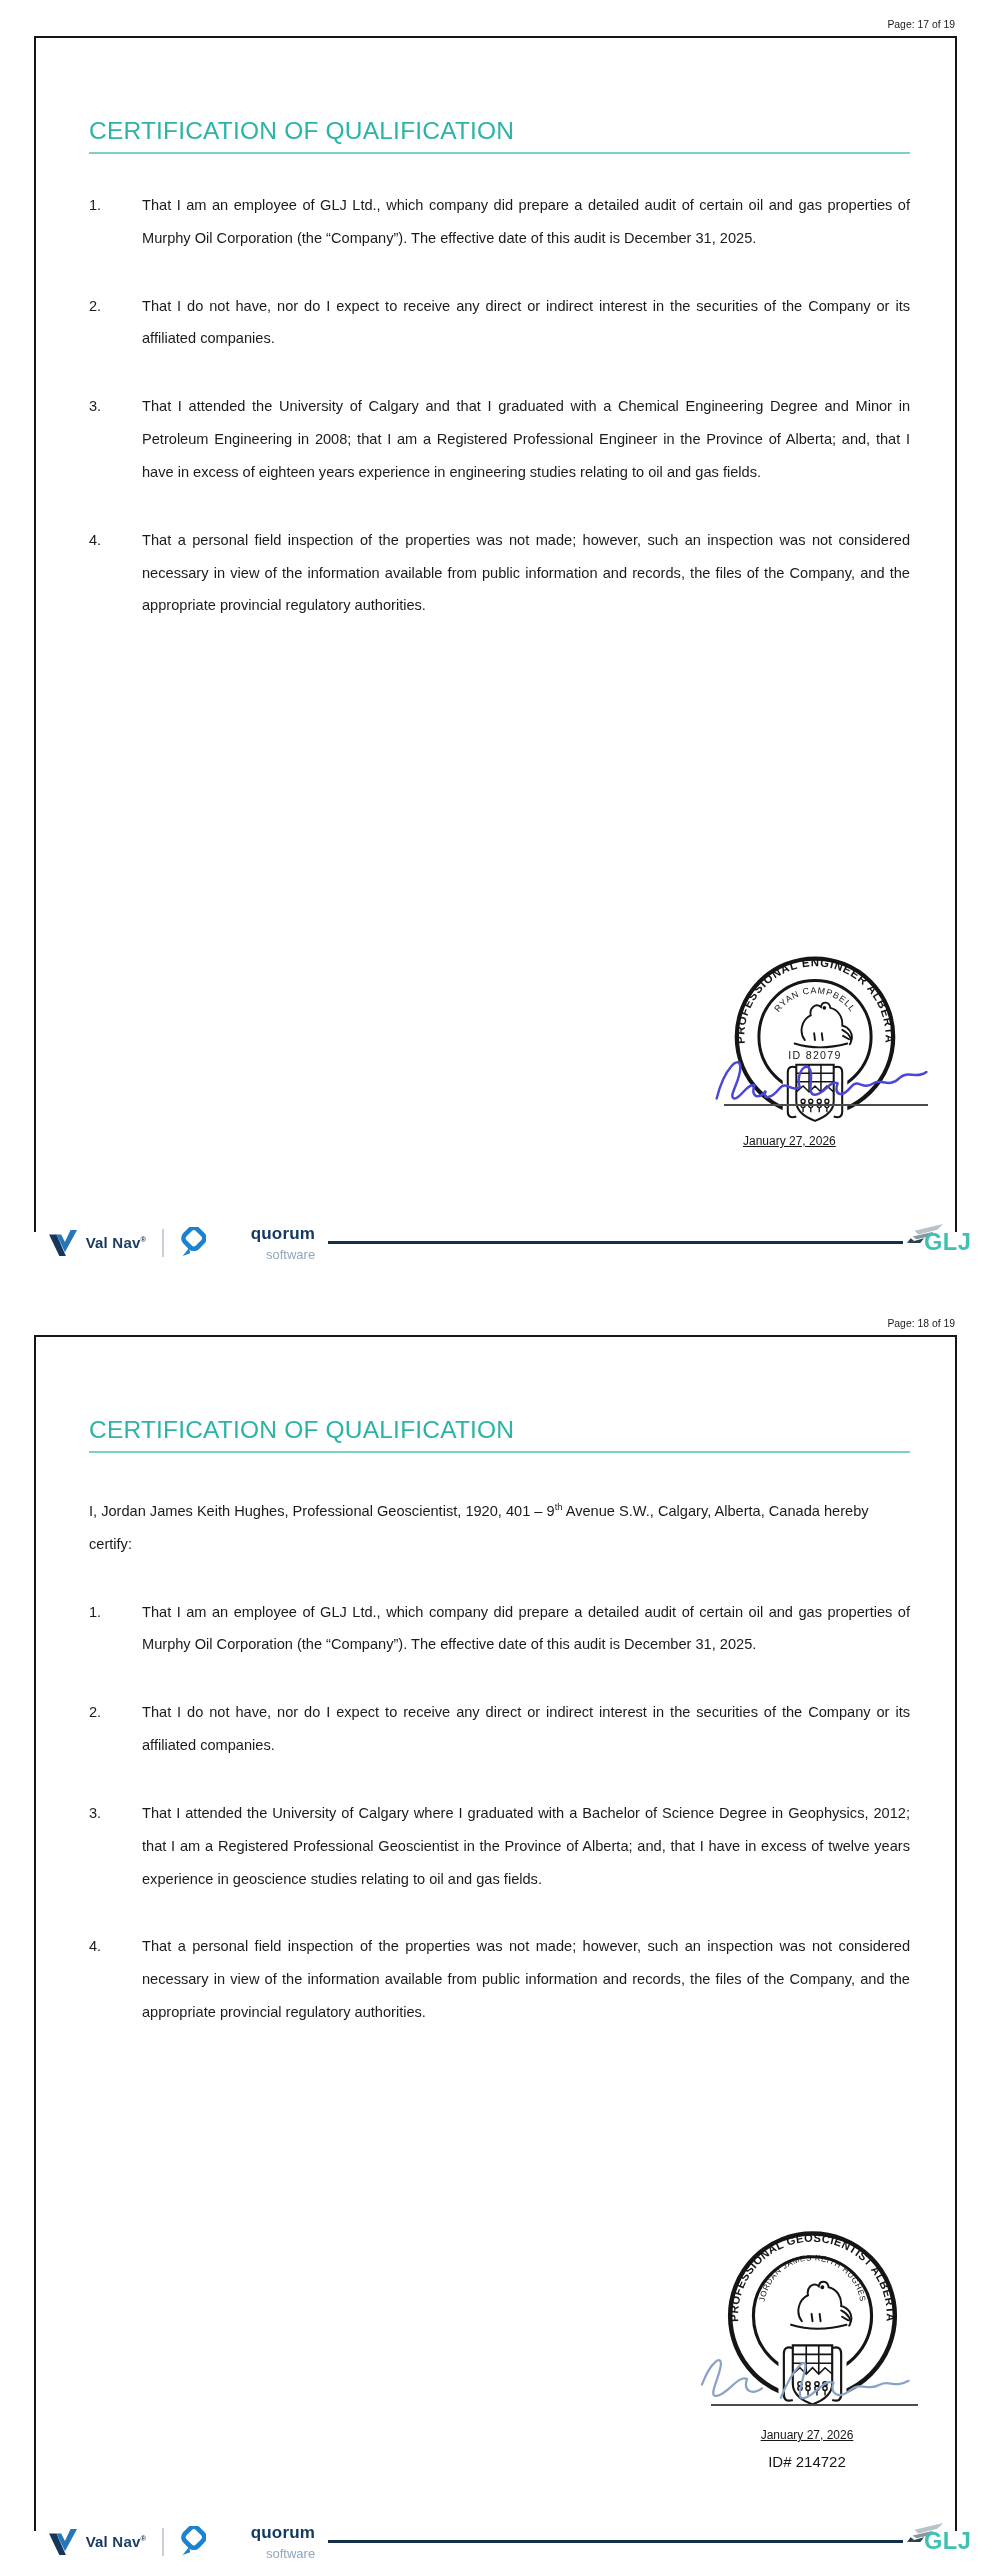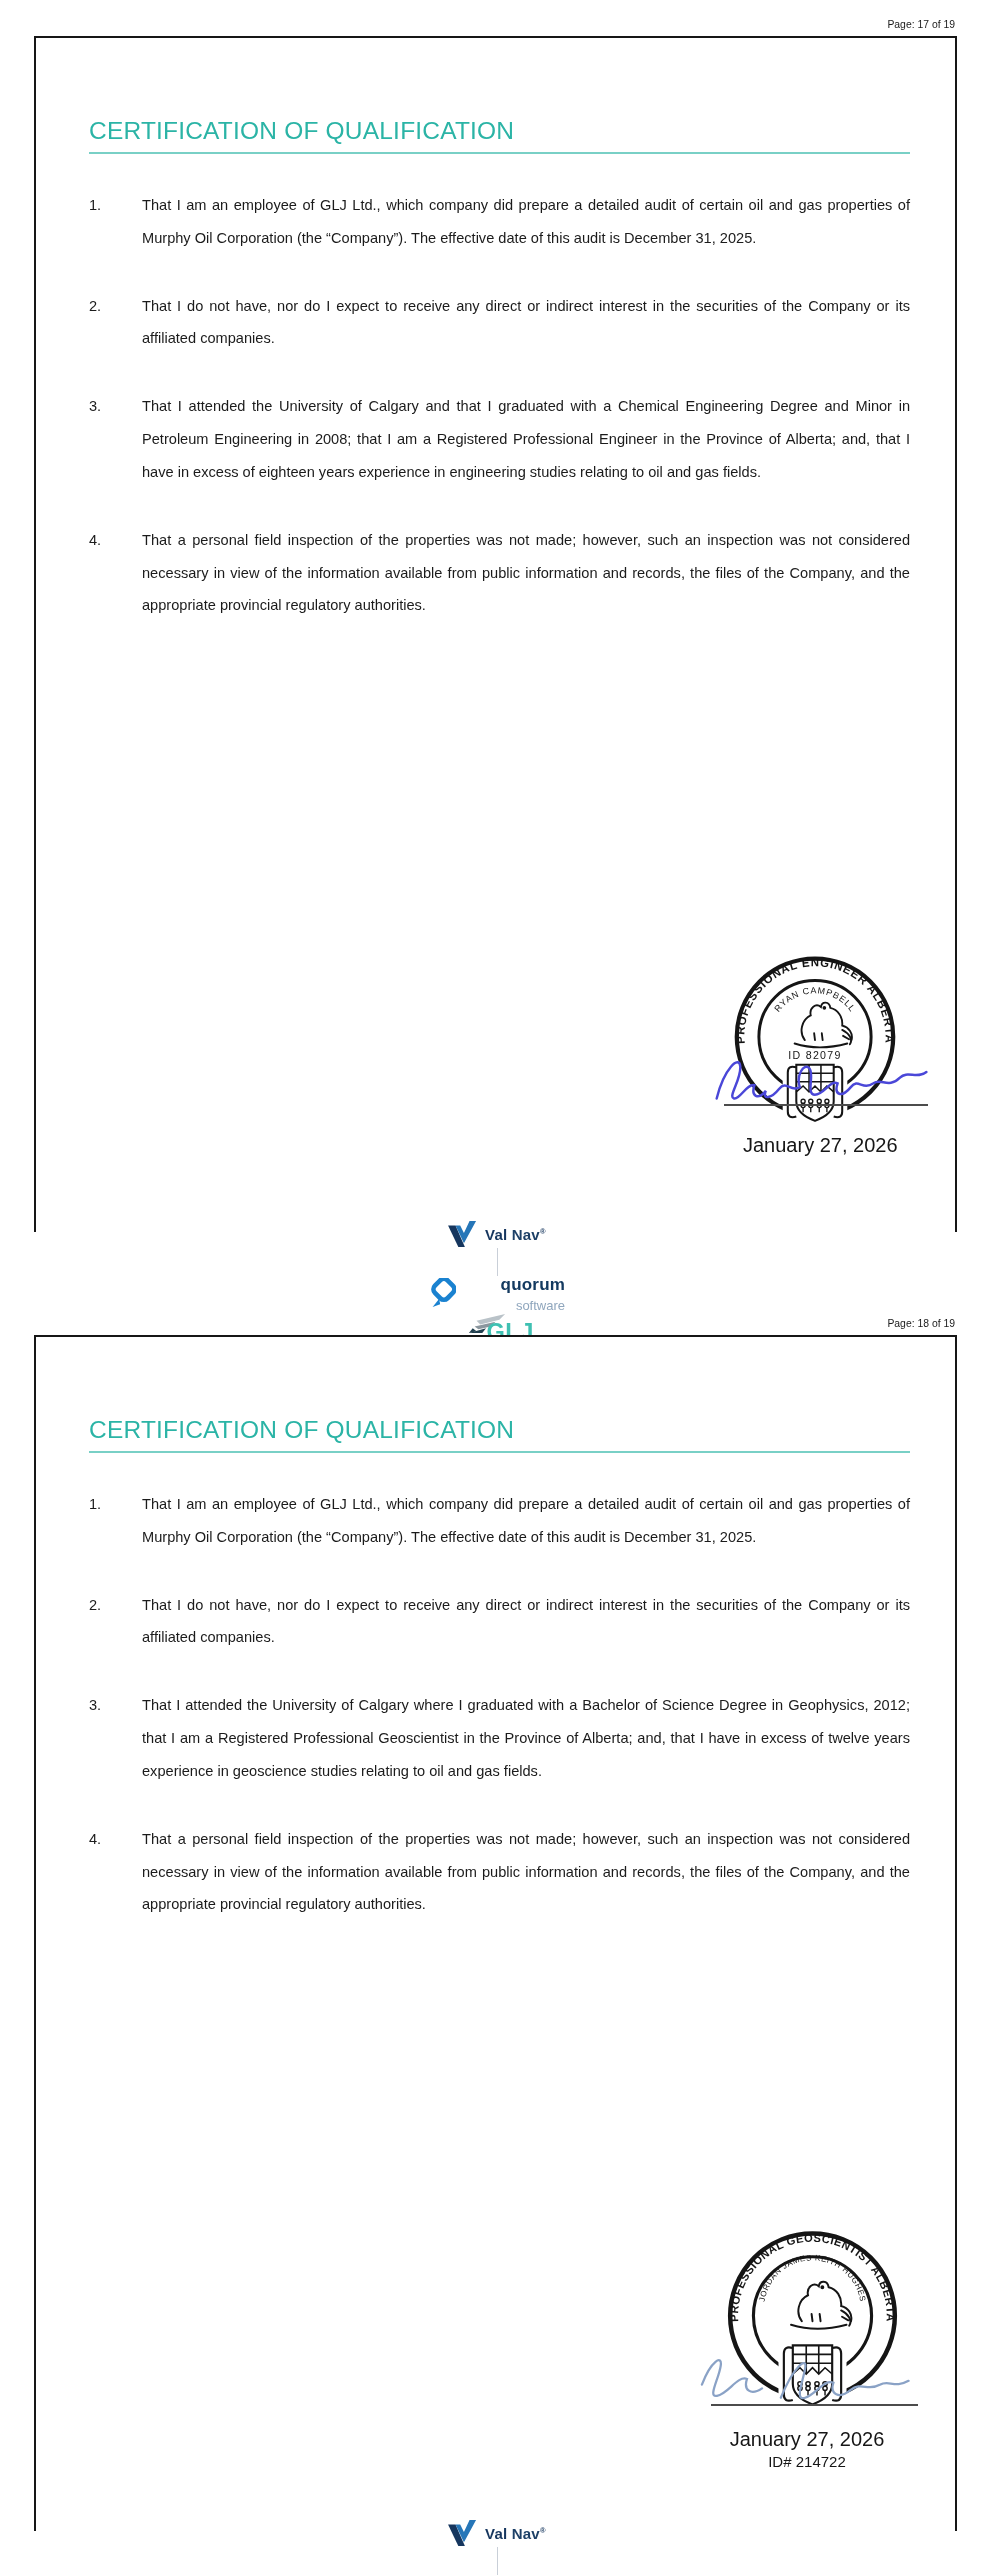--- a/index.html
+++ b/index.html
@@ -30,27 +30,27 @@
   #seal-wrap-2{left:670px;top:927px;width:255px;height:283px;}
   .seal-svg{position:absolute;}
   #seal-1{left:32px;top:0;width:170px;height:185px;}
   #seal-2{left:53px;top:0;width:179px;height:194px;}
   .sig-line{position:absolute;height:1.9px;background:#4c4c4c;}
   #sig-line-1{left:26.4px;top:153px;width:204px;}
   #sig-line-2{left:41px;top:178px;width:207px;}
   .sig-svg{position:absolute;}
   #sig-1{left:13.2px;top:100px;width:222px;height:59px;}
   #sig-2{left:26.4px;top:121px;width:226px;height:62px;}
-  .sig-date{position:absolute;font-size:20px;color:#161616;}
+  .sig-date{position:absolute;font-size:12px;color:#161616;text-decoration:underline;}
   #date-1{left:45px;top:183px;}
   #date-2{left:19px;top:202px;width:236px;text-align:center;}
   .sig-id{position:absolute;font-size:15px;color:#161616;}
   #id-2{left:19px;top:227px;width:236px;text-align:center;}
   
-  .footer{position:absolute;left:38px;top:1220px;width:917px;height:45px;display:flex;align-items:center;flex-direction:column;}
+  .footer{position:absolute;left:48px;top:1220px;width:917px;height:45px;display:flex;align-items:center;}
   .valnav{display:flex;align-items:center;flex:none;}
   .valnav-text{font-size:15px;font-weight:bold;color:#16365e;margin-left:5.7px;letter-spacing:0.2px;}
   .valnav-text .nav{font-weight:600;color:#1d4067;}
   .valnav-text sup{font-size:7.5px;}
   .footer-divider{width:1.9px;height:28px;background:#c9cfd8;margin:0 14px 0 16px;flex:none;}
   .quorum{display:flex;align-items:center;flex:none;gap:38px;}
   .quorum-txt{margin-left:6.6px;line-height:1;}
   .quorum-name{font-size:17px;font-weight:800;color:#143a60;letter-spacing:0.2px;}
   .quorum-sub{font-size:13px;color:#8fa6bd;text-align:right;margin-top:6px;}
   .footer-rule{flex:1;height:2.8px;background:#142f49;margin-left:13.2px;}
@@ -177,20 +177,21 @@
     </div>
   </div>
 </div>
 
 <div class="sheet" id="sheet-2">
   <div class="page-label">Page: 18 of 19</div>
   <div class="frame">
     <div class="content">
       <h1 class="cert-title">CERTIFICATION OF QUALIFICATION</h1>
       <div class="title-rule"></div>
+      <p class="intro"><span>I, Jordan James Keith Hughes, Professional Geoscientist, 1920, 401 – 9</span><sup>th</sup><span> Avenue S.W., Calgary, Alberta, Canada hereby certify:</span></p>
       <div class="items">
         <div class="cert-item">
           <div class="num">1.</div>
           <div class="itext">That I am an employee of GLJ Ltd., which company did prepare a detailed audit of certain oil and gas properties of Murphy Oil Corporation (the “Company”). The effective date of this audit is December 31, 2025.</div>
         </div>
         <div class="cert-item">
           <div class="num">2.</div>
           <div class="itext">That I do not have, nor do I expect to receive any direct or indirect interest in the securities of the Company or its affiliated companies.</div>
         </div>
         <div class="cert-item">

